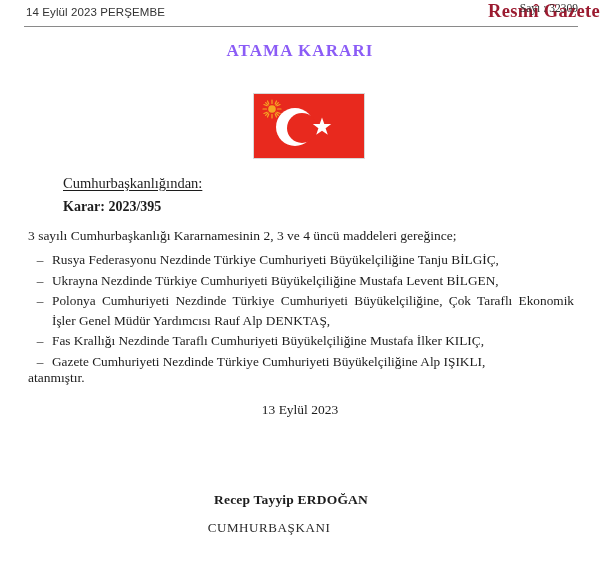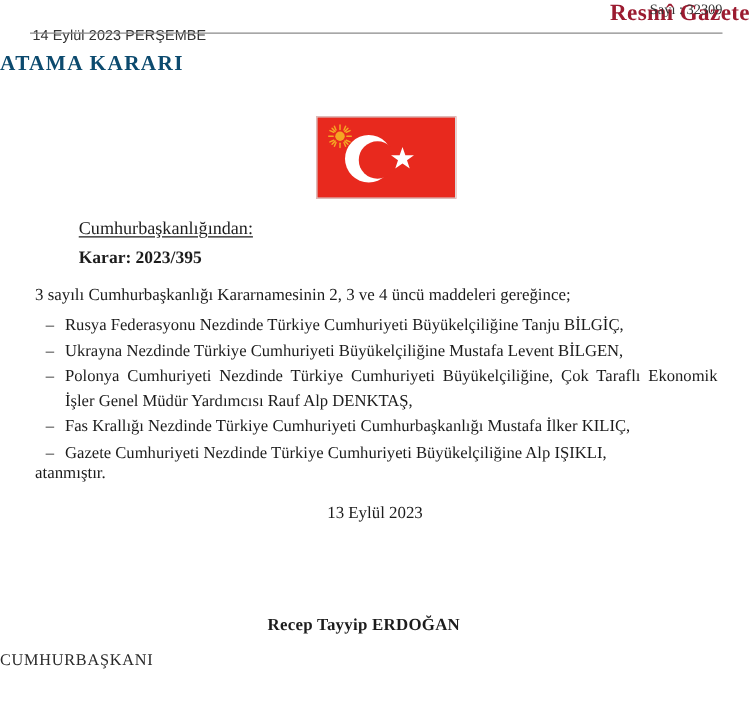--- a/index.html
+++ b/index.html
@@ -21,21 +21,21 @@
   .masthead {
     position: absolute;
     left: 0;
     top: 0;
     width: 600px;
     height: 28px;
   }
   .masthead-date {
     position: absolute;
     left: 26px;
-    top: 23px;
+    top: 6px;
     font-family: "Liberation Sans", sans-serif;
     font-size: 11.5px;
     letter-spacing: 0.1px;
     color: #333333;
     white-space: nowrap;
     text-align: center;
   }
   .masthead-title {
     position: absolute;
     left: 0;
@@ -65,25 +65,26 @@
     height: 1px;
     background: #8a8a8a;
   }
 
   
   .doc-title {
     position: absolute;
     left: 0;
     top: 41px;
     width: 600px;
+    text-align: center;
     font-family: "Liberation Serif", serif;
     font-weight: bold;
     font-size: 17px;
     letter-spacing: 1.1px;
-    color: #0c4a6e;
+    color: #8b5cf6;
   }
 
   
   .flag-wrap {
     position: absolute;
     left: 253px;
     top: 93px;
     width: 112px;
     height: 66px;
     border: 1px solid #d9d9d9;
@@ -206,20 +207,21 @@
     font-weight: bold;
     letter-spacing: 0.2px;
   }
   .sign-role {
     position: absolute;
     left: 0;
     top: 520px;
     width: 568px;
     padding-right: 30px;
     box-sizing: border-box;
+    text-align: center;
     font-size: 13px;
     letter-spacing: 0.6px;
     color: #2a2a2a;
   }
 </style>
 </head>
 <body>
 
 <div id="page">
 
@@ -274,21 +276,21 @@
     <div class="appt">
       <span class="appt-dash">–</span>
       <span class="appt-text">Ukrayna Nezdinde Türkiye Cumhuriyeti Büyükelçiliğine Mustafa Levent BİLGEN,</span>
     </div>
     <div class="appt">
       <span class="appt-dash">–</span>
       <span class="appt-text two-line">Polonya Cumhuriyeti Nezdinde Türkiye Cumhuriyeti Büyükelçiliğine, Çok Taraflı Ekonomik İşler Genel Müdür Yardımcısı Rauf Alp DENKTAŞ,</span>
     </div>
     <div class="appt">
       <span class="appt-dash">–</span>
-      <span class="appt-text">Fas Krallığı Nezdinde Türkiye Cumhuriyeti Cumhurbaşkanlığı Mustafa İlker KILIÇ,</span>
+      <span class="appt-text">Fas Krallığı Nezdinde Taraflı Cumhuriyeti Büyükelçiliğine Mustafa İlker KILIÇ,</span>
     </div>
     <div class="appt">
       <span class="appt-dash">–</span>
       <span class="appt-text">Gazete Cumhuriyeti Nezdinde Türkiye Cumhuriyeti Büyükelçiliğine Alp IŞIKLI,</span>
     </div>
   </div>
 
   <div class="closing-word">atanmıştır.</div>
   <div class="doc-date">13 Eylül 2023</div>
 

